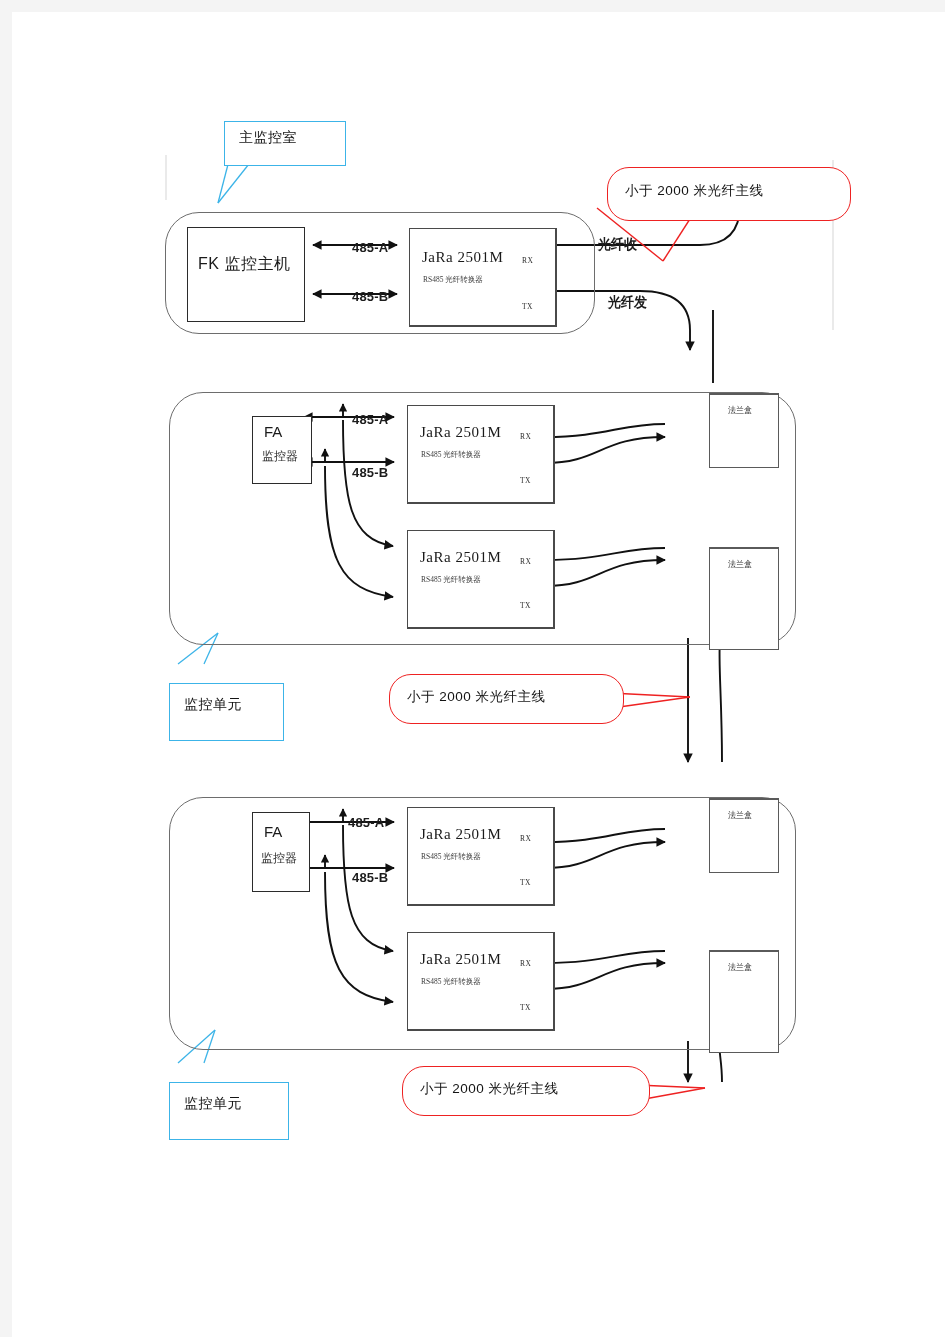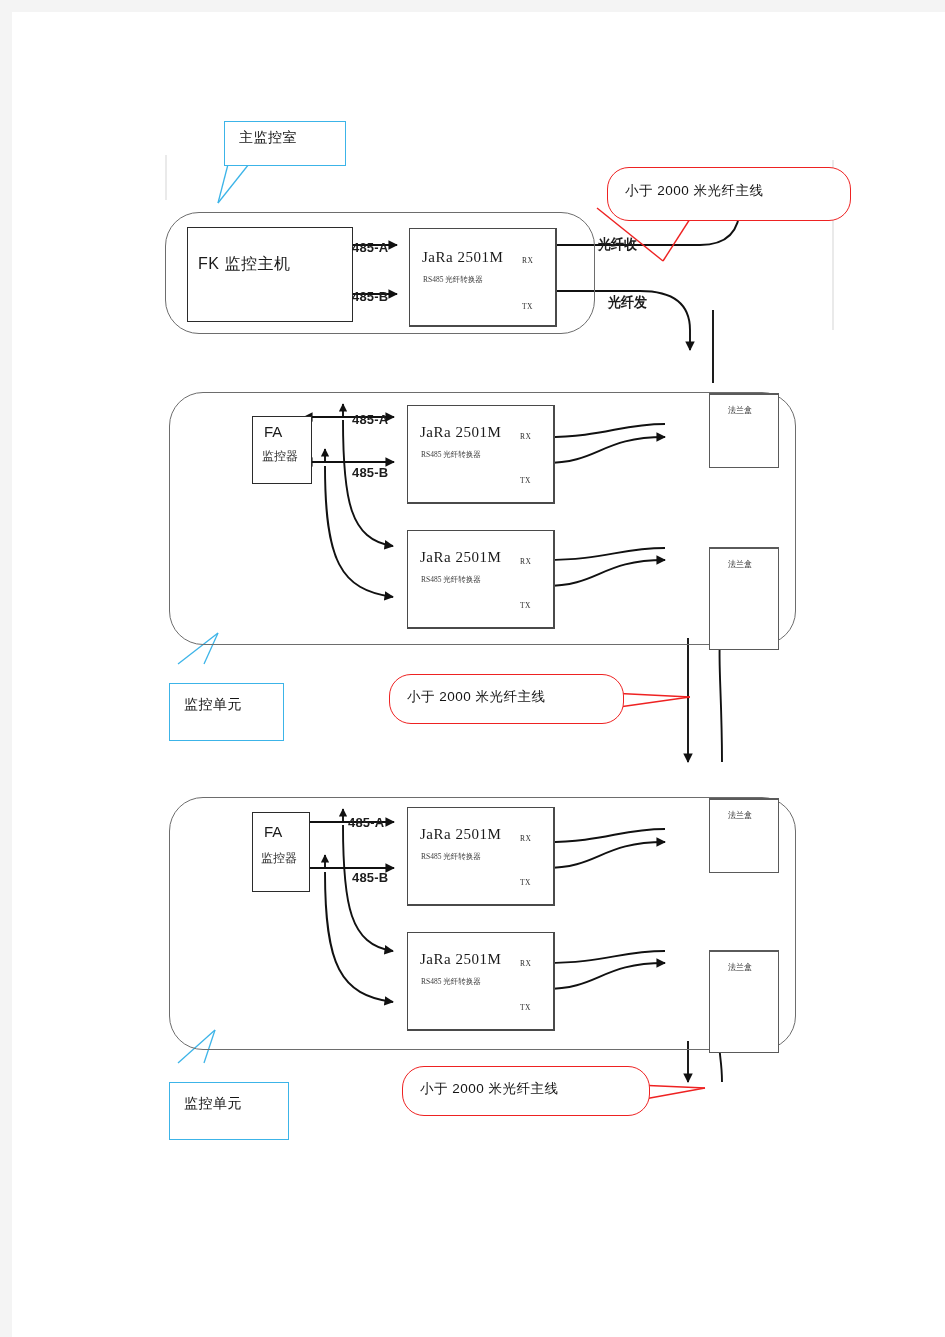--- a/index.html
+++ b/index.html
@@ -244,21 +244,21 @@
     </g>
 
     <g stroke="#dcdcdc" fill="none" stroke-width="1.2">
       <line x1="833" y1="160" x2="833" y2="330"></line>
       <line x1="166" y1="155" x2="166" y2="200"></line>
     </g>
   </svg>
 
   <div class="node group" style="left:153px; top:200px; width:430px; height:122px;"></div>
 
-  <div class="node thinbox" style="left:175px; top:215px; width:166px; height:95px;">
+  <div class="node thinbox" style="left:175px; top:215px; width:118px; height:95px;">
     <div class="dev-title big" style="left:10px; top:26px;">FK 监控主机</div>
   </div>
 
   <div class="node devbox" style="left:397px; top:216px; width:148px; height:99px;">
     <div class="dev-title" style="left:12px; top:20px;">JaRa  2501M</div>
     <div class="dev-sub" style="left:13px; top:46px;">RS485 光纤转换器</div>
     <div class="port" style="left:112px; top:27px;">RX</div>
     <div class="port" style="left:112px; top:73px;">TX</div>
   </div>
 

